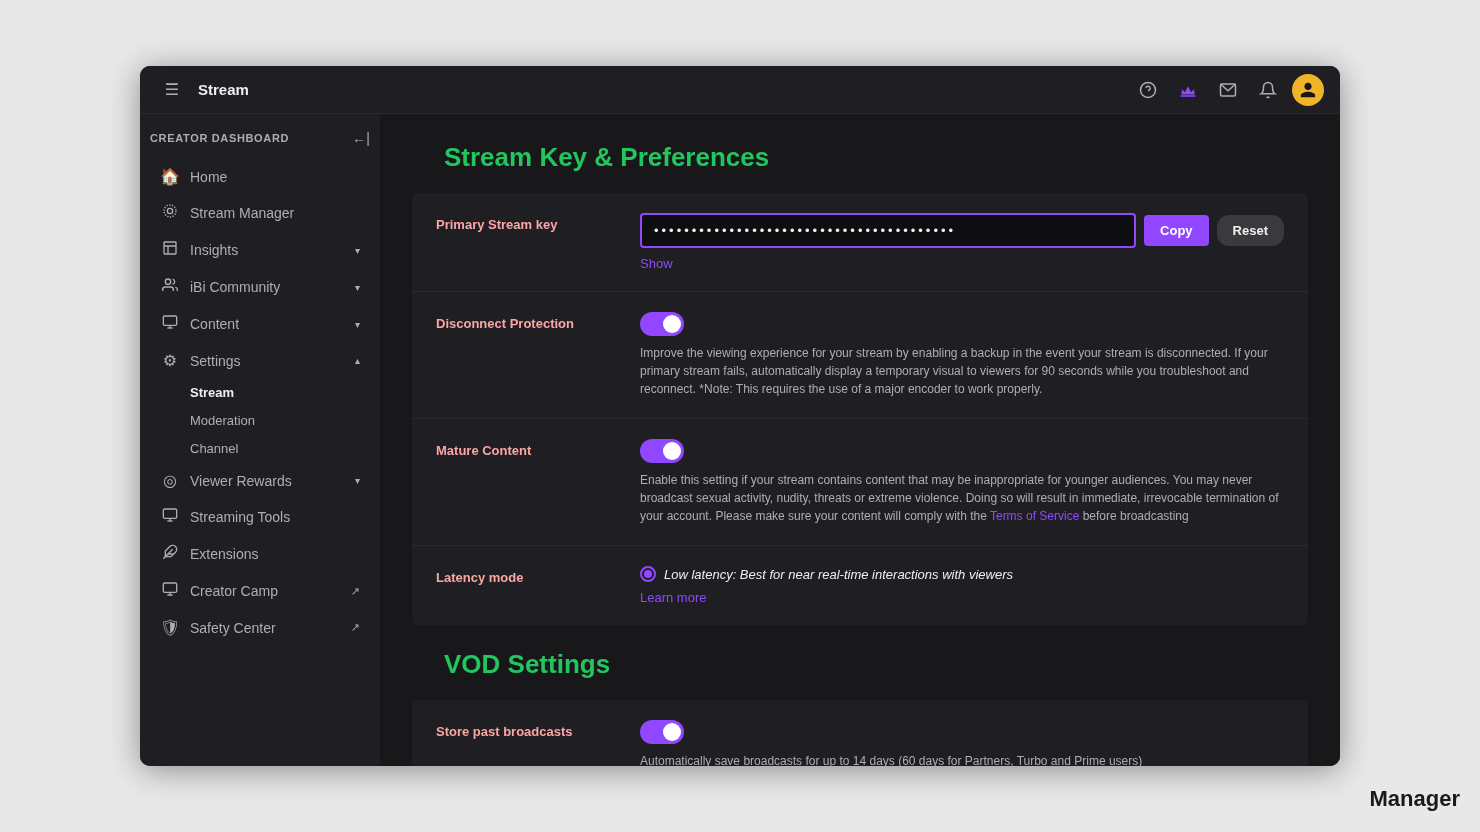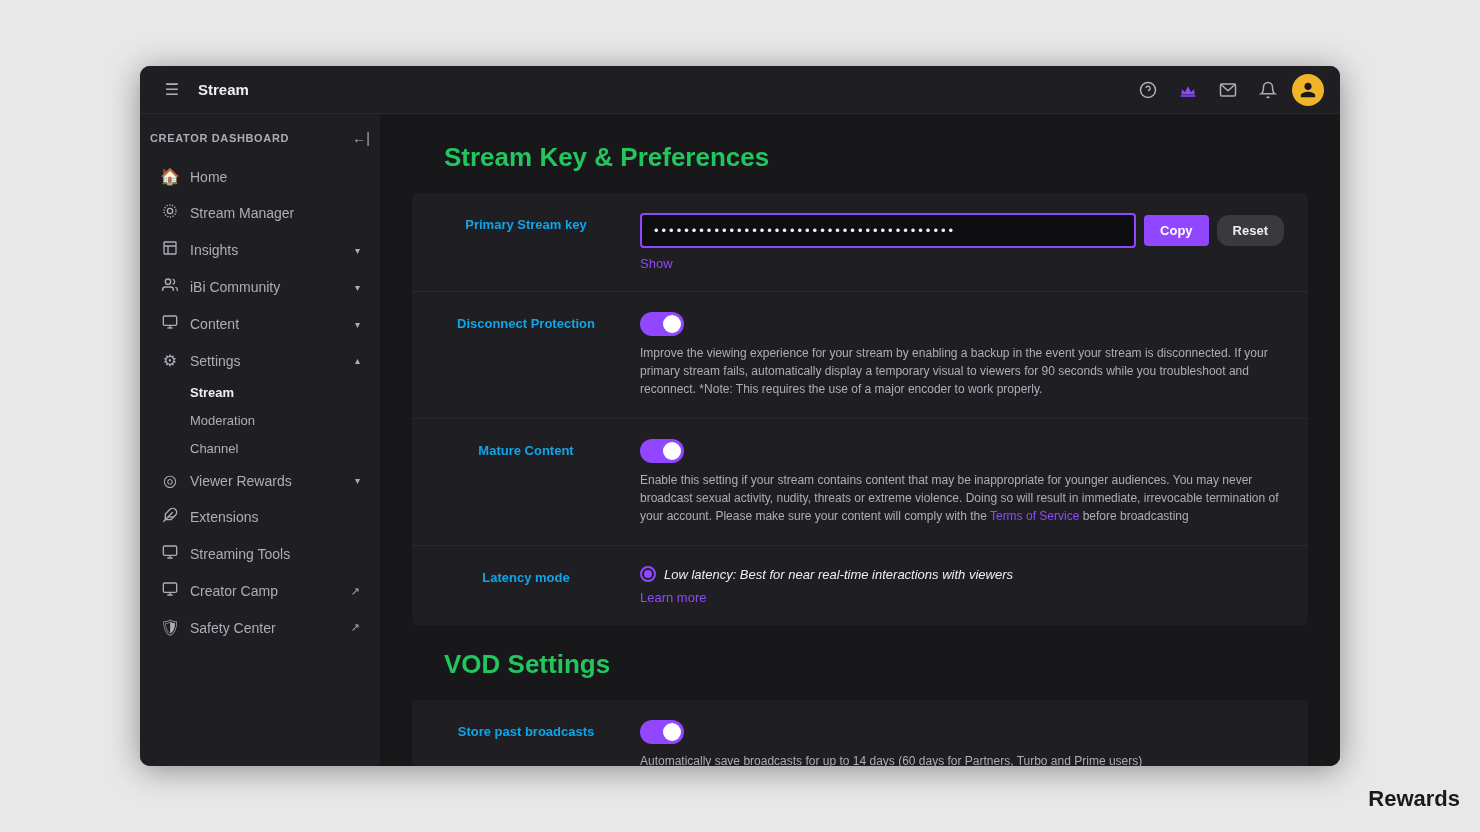--- a/index.html
+++ b/index.html
@@ -160,25 +160,24 @@
       display: flex;
       align-items: flex-start;
       padding: 20px 24px;
       border-bottom: 1px solid #2a2a2e;
       gap: 24px;
     }
     .card-row:last-child { border-bottom: none; }
     .card-row-label {
       width: 180px;
       flex-shrink: 0;
-      color: #0ea5e9;
+      color: #fca5a5;
       font-size: 13px;
       font-weight: 700;
       padding-top: 4px;
-      text-align: center;
     }
     .card-row-content {
       flex: 1;
       display: flex;
       flex-direction: column;
       gap: 8px;
     }
     
     .stream-key-row {
       display: flex;
@@ -436,37 +435,37 @@
 
       <div class="nav-item">
         <span class="nav-icon">◎</span>
         <span class="nav-label">Viewer Rewards</span>
         <span class="nav-chevron">▾</span>
       </div>
 
       <div class="nav-item">
         <span class="nav-icon">
           <svg width="16" height="16" viewBox="0 0 24 24" fill="none" stroke="currentColor" stroke-width="2">
+              <rect x="2" y="3" width="20" height="14" rx="2"></rect>
+              <line x1="8" y1="21" x2="16" y2="21"></line>
+              <line x1="12" y1="17" x2="12" y2="21"></line>
+            </svg>
+        </span>
+        <span class="nav-label">Streaming Tools</span>
+      </div>
+
+      <div class="nav-item">
+        <span class="nav-icon">
+          <svg width="16" height="16" viewBox="0 0 24 24" fill="none" stroke="currentColor" stroke-width="2">
               <path d="M20.24 12.24a6 6 0 0 0-8.49-8.49L5 10.5V19h8.5z"></path>
               <line x1="16" y1="8" x2="2" y2="22"></line>
               <line x1="17.5" y1="15" x2="9" y2="15"></line>
             </svg>
         </span>
         <span class="nav-label">Extensions</span>
-      </div>
-
-      <div class="nav-item">
-        <span class="nav-icon">
-          <svg width="16" height="16" viewBox="0 0 24 24" fill="none" stroke="currentColor" stroke-width="2">
-              <rect x="2" y="3" width="20" height="14" rx="2"></rect>
-              <line x1="8" y1="21" x2="16" y2="21"></line>
-              <line x1="12" y1="17" x2="12" y2="21"></line>
-            </svg>
-        </span>
-        <span class="nav-label">Streaming Tools</span>
       </div>
 
       <div class="nav-item">
         <span class="nav-icon">
           <svg width="16" height="16" viewBox="0 0 24 24" fill="none" stroke="currentColor" stroke-width="2">
               <rect x="2" y="3" width="20" height="14" rx="2"></rect>
               <line x1="8" y1="21" x2="16" y2="21"></line>
               <line x1="12" y1="17" x2="12" y2="21"></line>
             </svg>
         </span>
@@ -554,13 +553,13 @@
             </div>
             <p class="description-text">Automatically save broadcasts for up to 14 days (60 days for Partners, Turbo and Prime users)</p>
           </div>
         </div>
       </div>
 
     </div>
   </div>
 </div>
 
-<div class="watermark">Rewards</div>
+<div class="watermark">Manager</div>
 
 </body></html>

